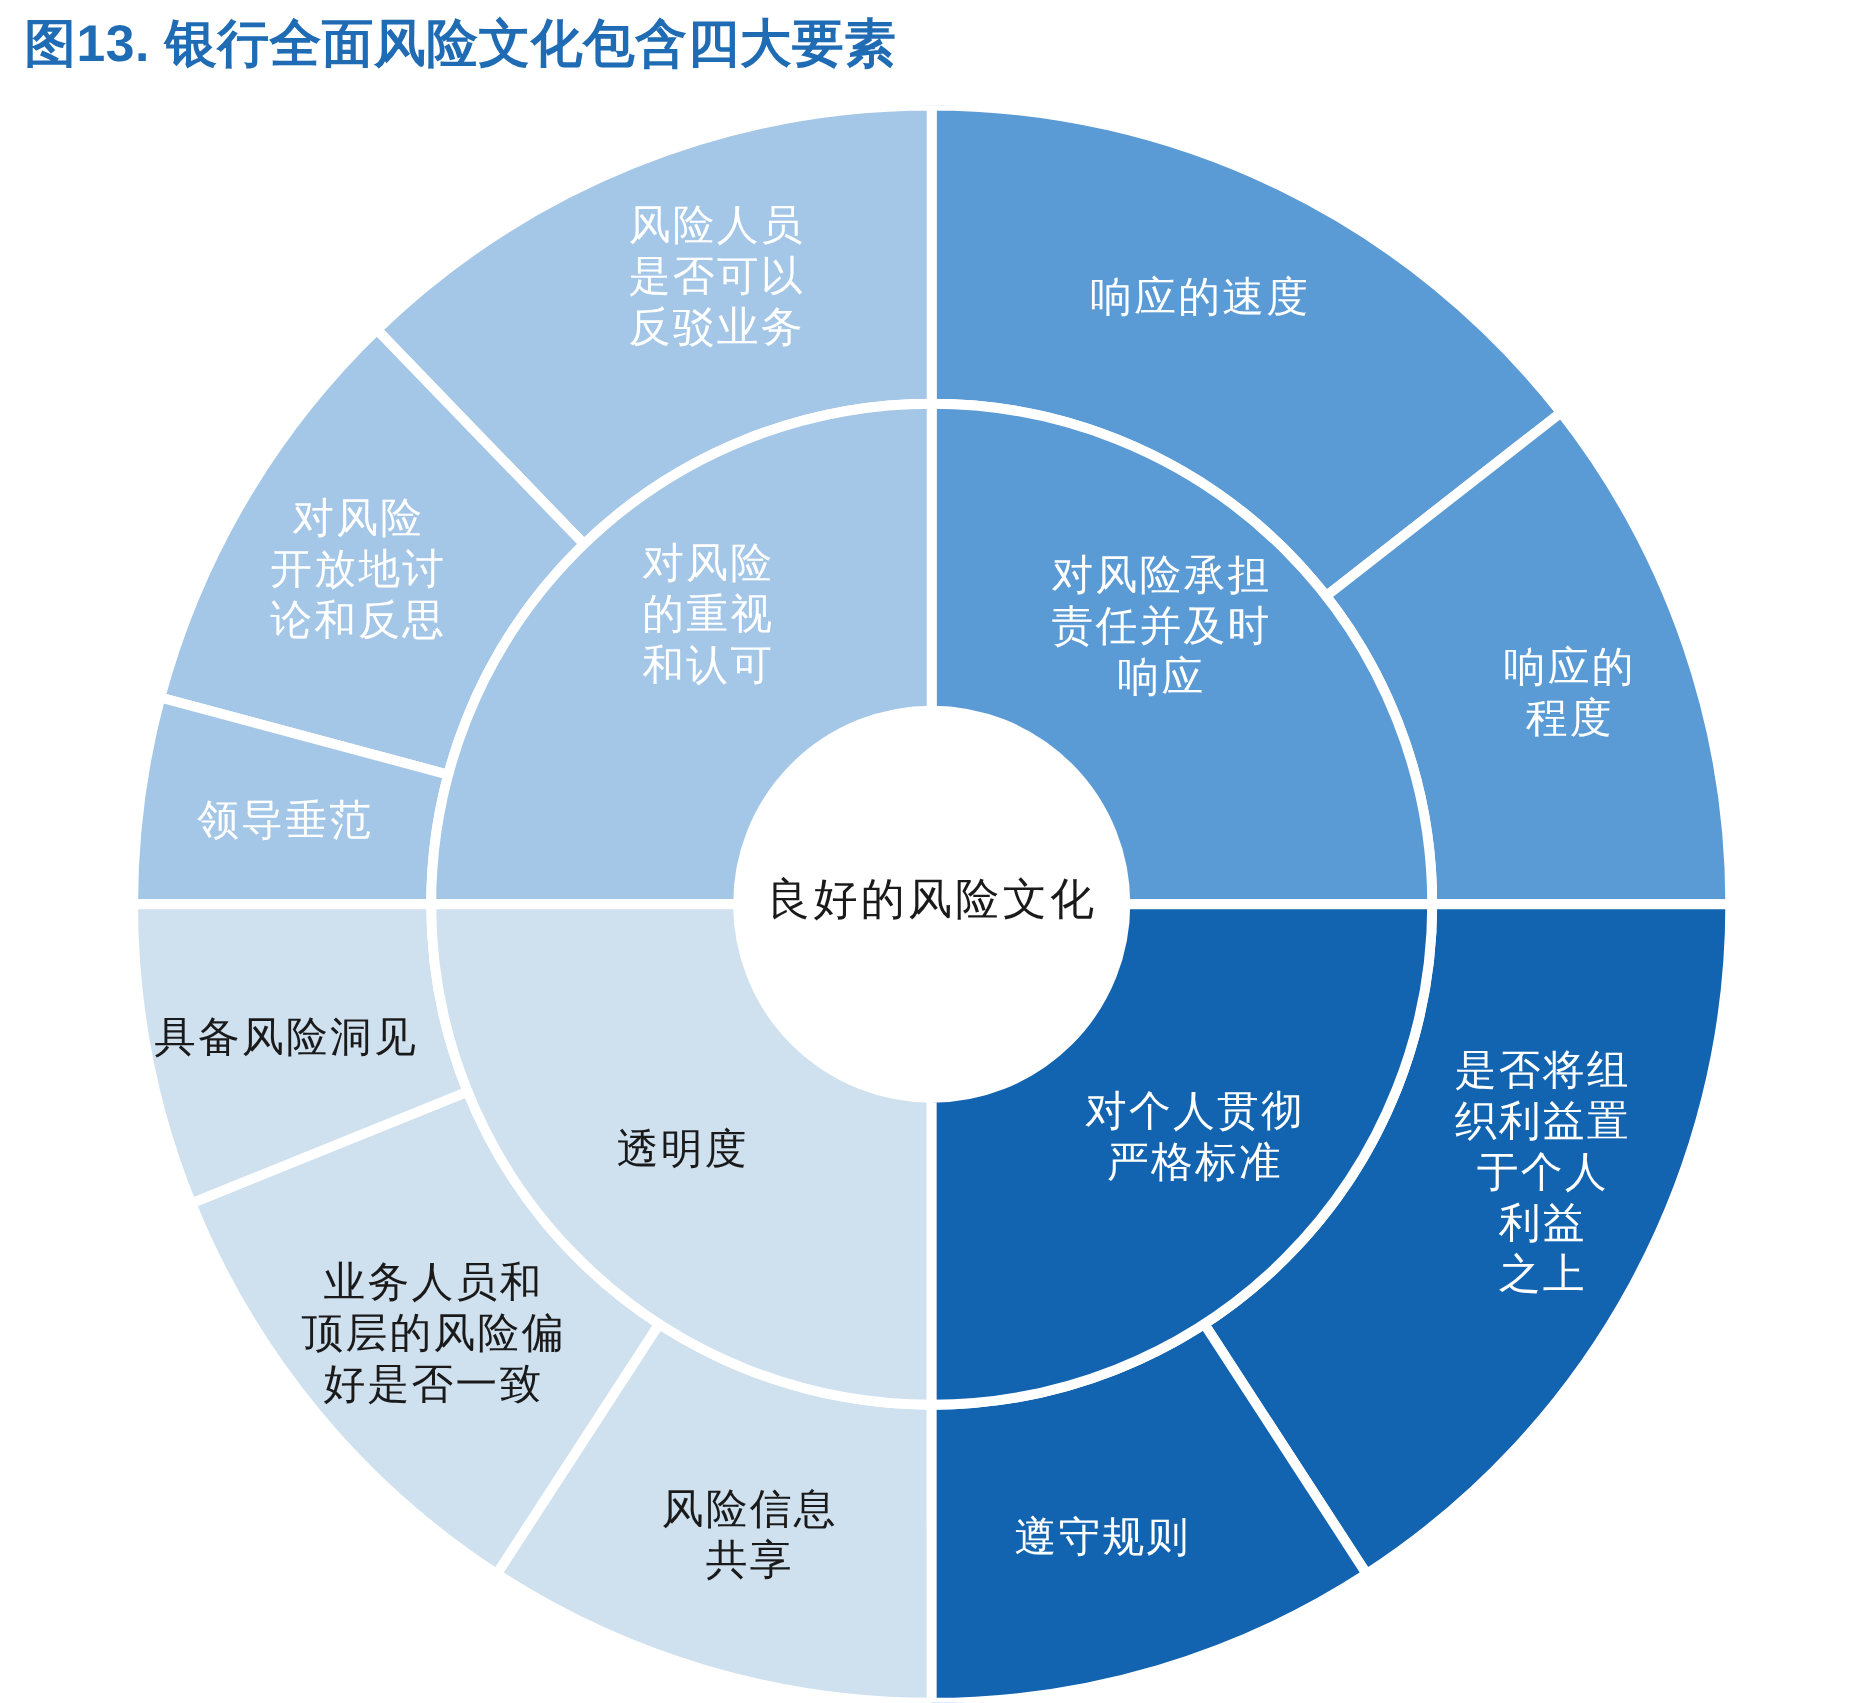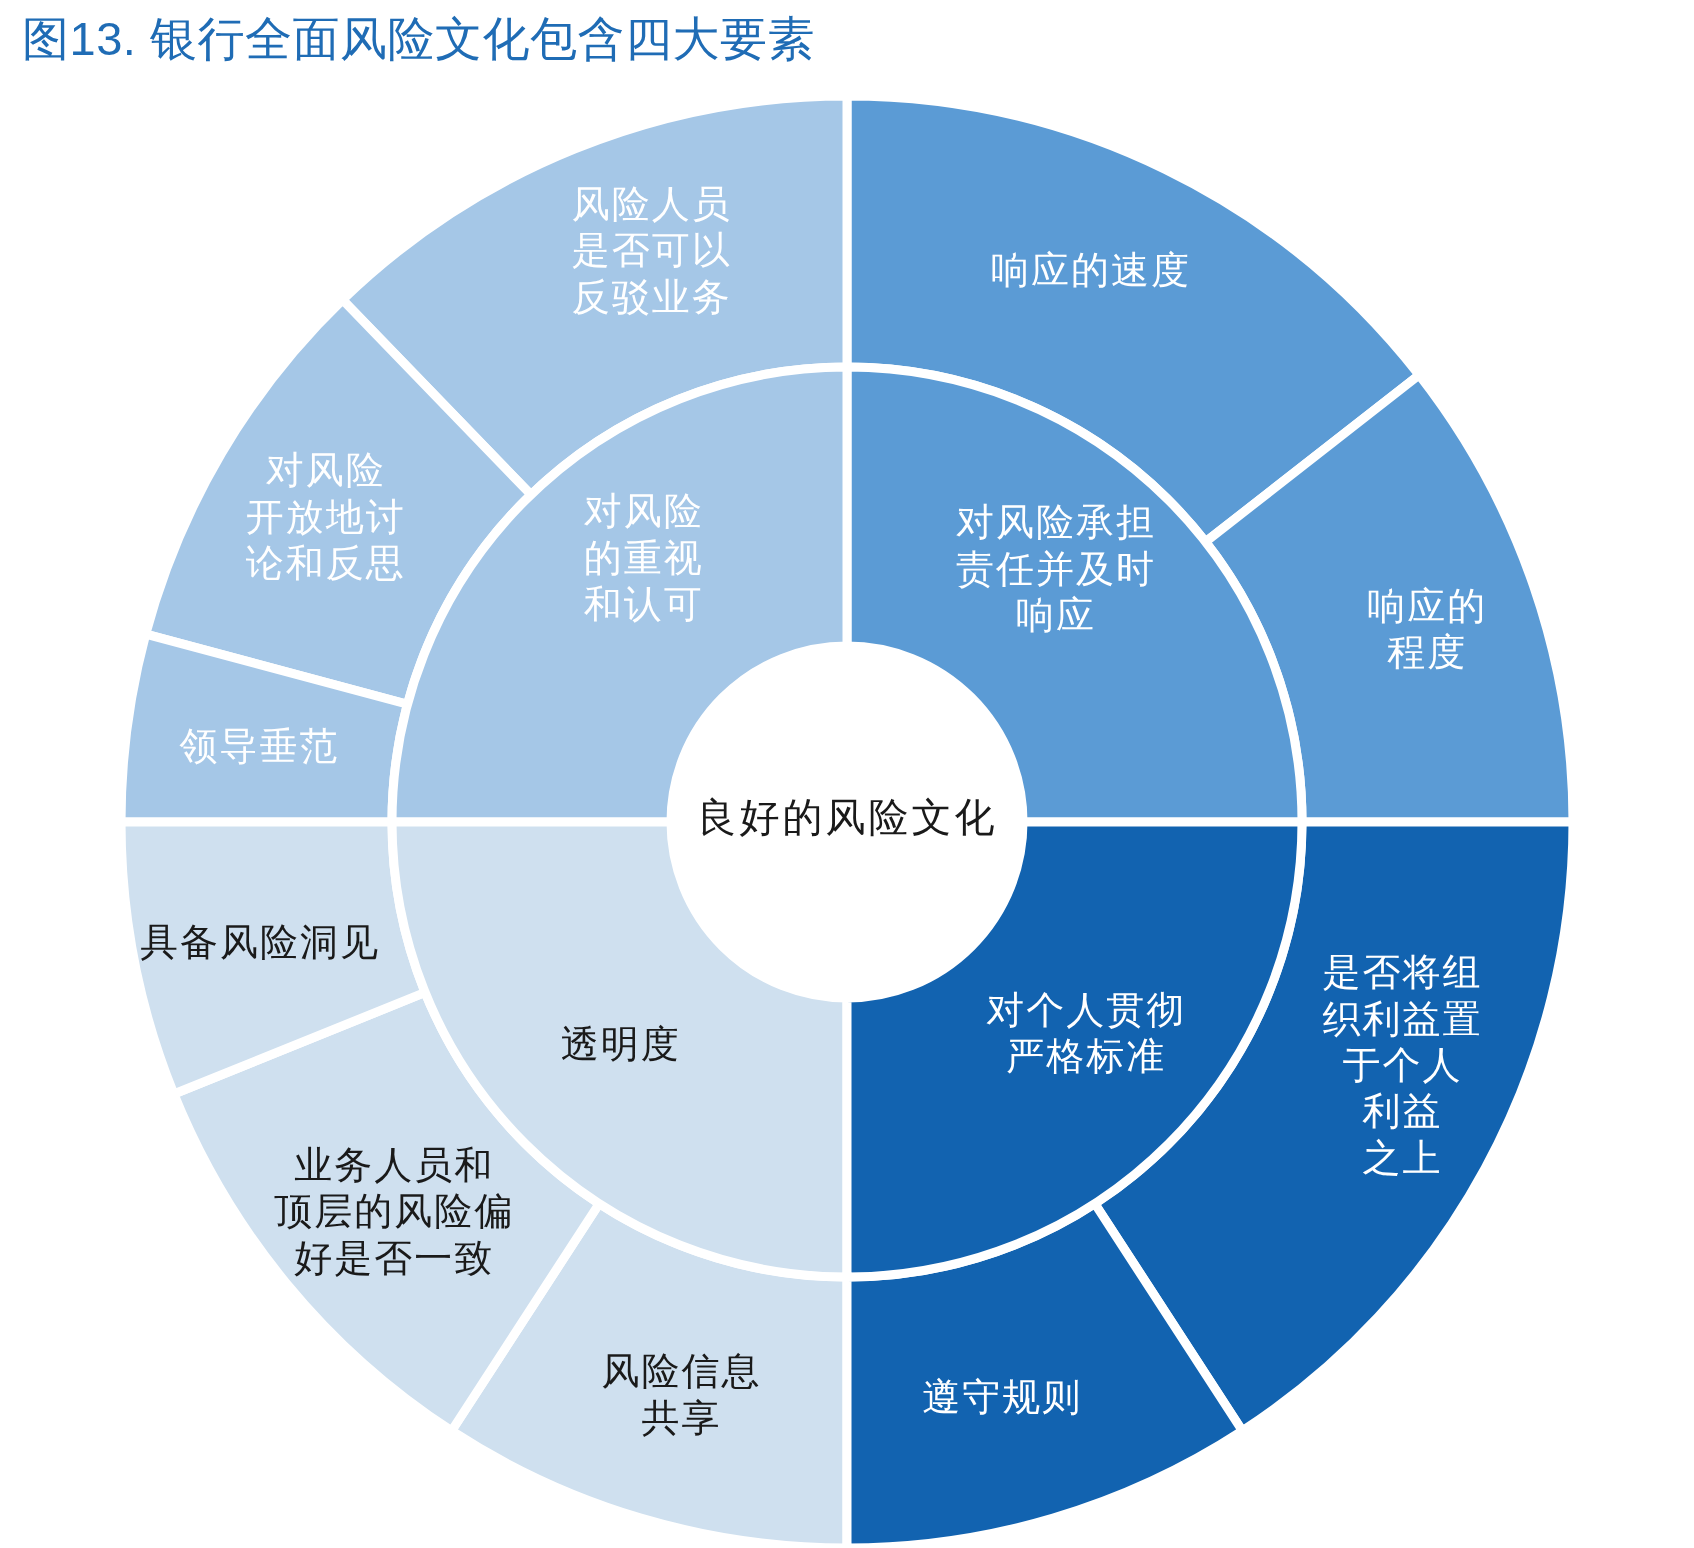--- a/index.html
+++ b/index.html
@@ -13,21 +13,21 @@
     font-family: "Liberation Serif", "DejaVu Serif", serif;
     overflow: hidden;
     position: relative;
   }
   #page-title {
     position: absolute;
     left: 22px;
     top: 8px;
     font-family: "Liberation Sans", "DejaVu Sans", sans-serif;
     font-size: 47px;
-    font-weight: normal;
+    font-weight: bold;
     color: #1f6cb5;
     letter-spacing: 0.5px;
     white-space: nowrap;
   }
   #chart-area {
     position: absolute;
     left: 0;
     top: 96px;
     width: 1694px;
     height: 1452px;

